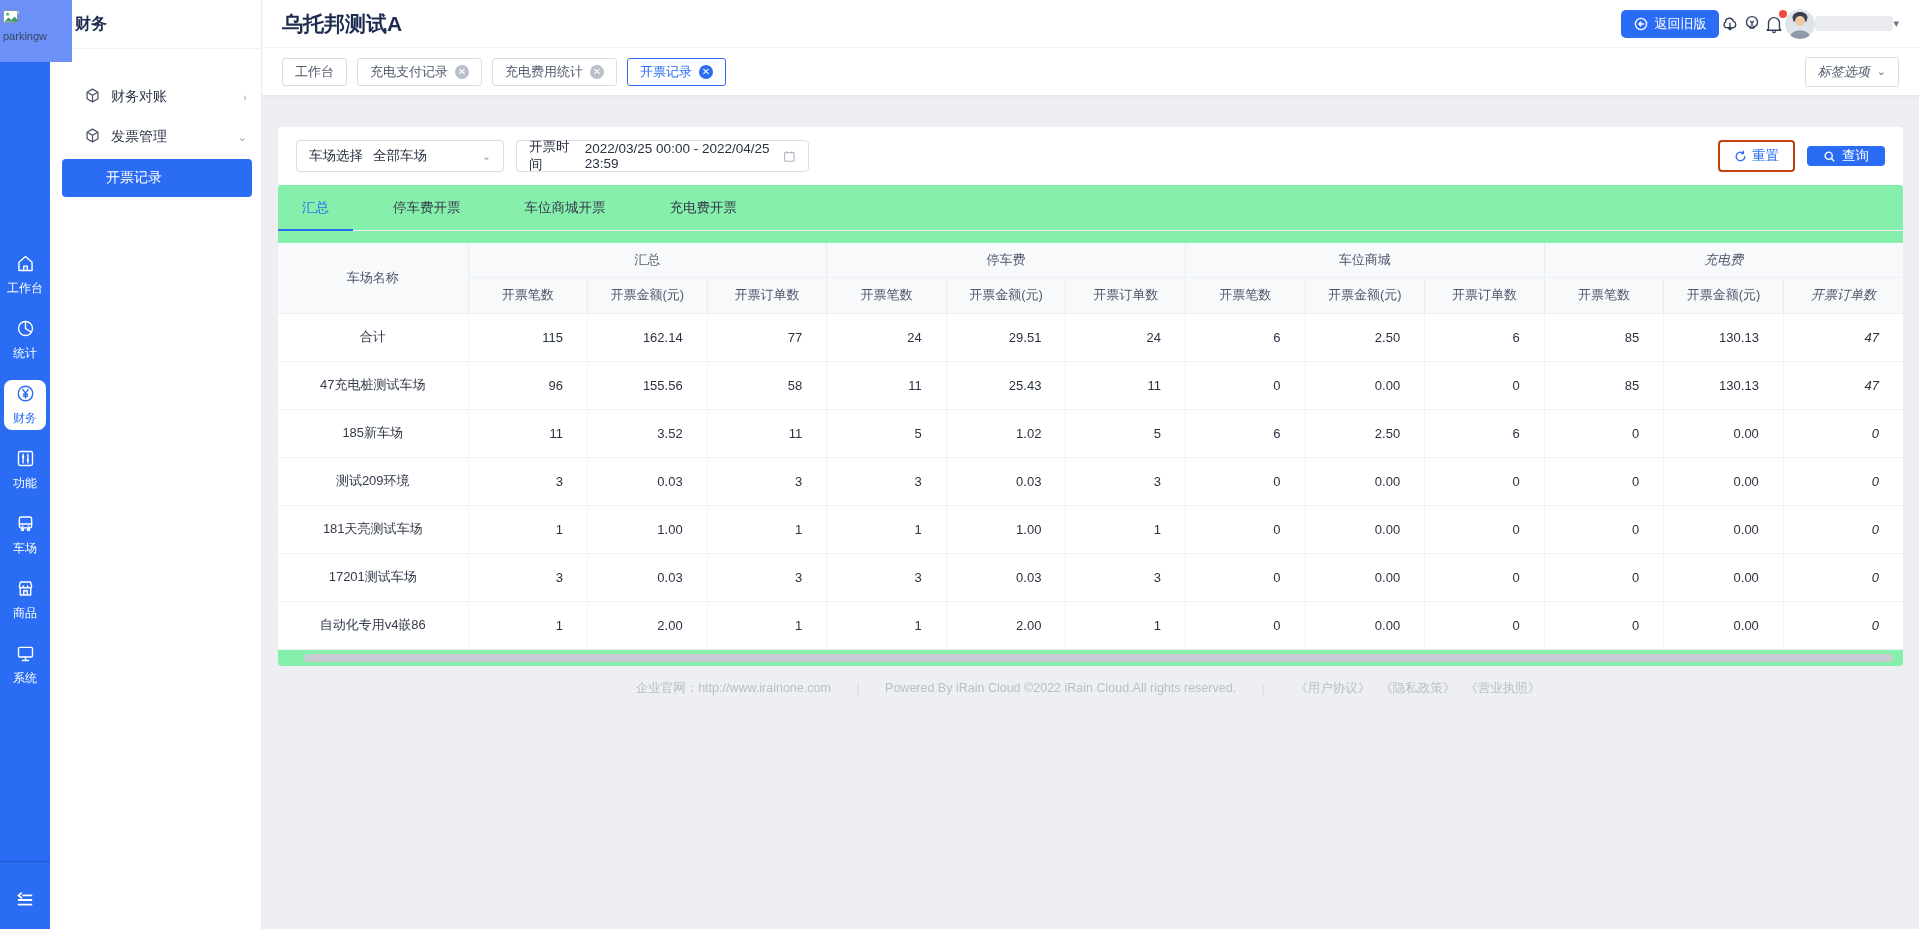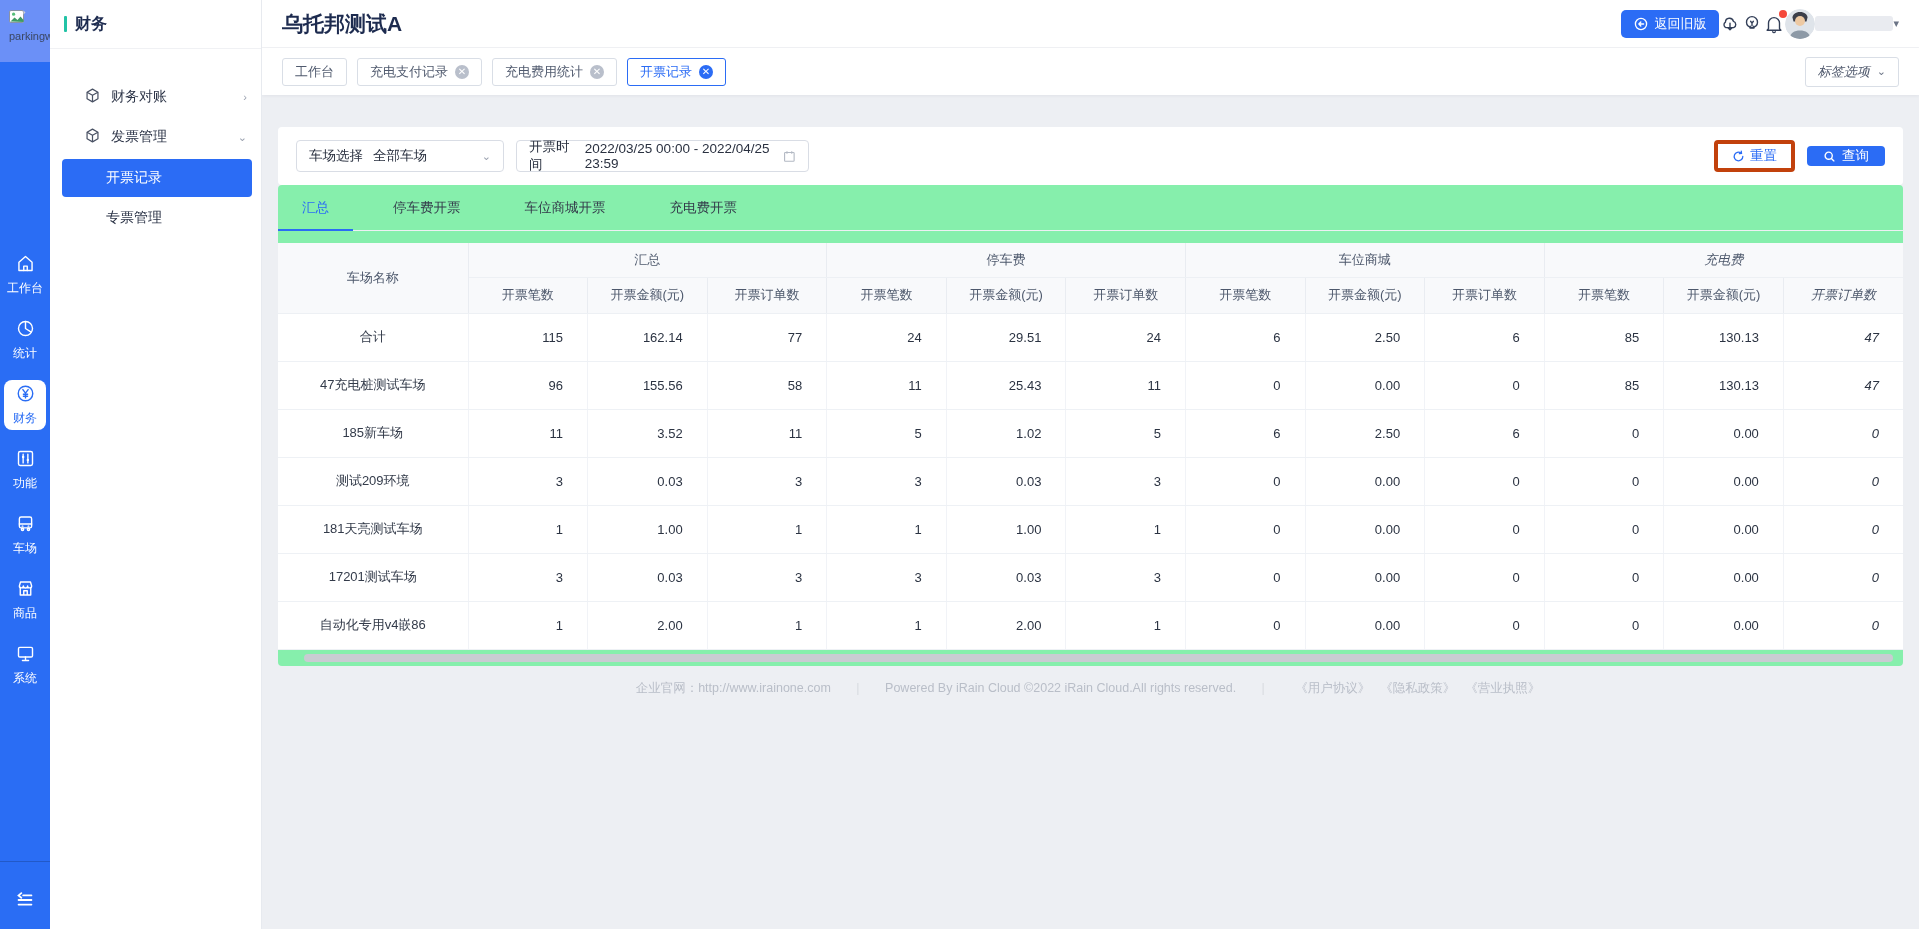--- a/index.html
+++ b/index.html
@@ -1,21 +1,21 @@
 <!DOCTYPE html>
 <html><head>
 <meta charset="utf-8">
 <style>
   * { margin:0; padding:0; box-sizing:border-box; }
   html,body { width:1919px; height:929px; overflow:hidden; }
   body { font-family:"Liberation Sans","DejaVu Sans",sans-serif; background:#edeff3; position:relative; color:#333; }
 
   
   .rail { position:absolute; left:0; top:0; bottom:0; width:50px; background:#2a6df4; z-index:30; }
-  .logo-box { width:50px; height:62px; background:#6b90f7; overflow:hidden; padding:10px 4px 0 9px; }
+  .logo-box { width:72px; height:62px; background:#6b90f7; overflow:hidden; padding:10px 4px 0 3px; }
   .logo-alt { color:#3b4763; font-size:11px; white-space:nowrap; display:block; margin-top:2px; }
   .rail-nav { position:absolute; top:250px; left:0; right:0; }
   .rail-item { height:50px; margin-bottom:15px; display:flex; flex-direction:column; align-items:center; justify-content:center; gap:3px; color:#fff; font-size:12px; cursor:pointer; }
   .rail-item svg { width:21px; height:21px; stroke:currentColor; fill:none; stroke-width:1.6; stroke-linecap:round; stroke-linejoin:round; }
   .rail-item.active { background:#fff; color:#2a6df4; border-radius:8px; margin-left:4px; margin-right:4px; }
   .rail-divider { position:absolute; bottom:67px; left:0; right:0; height:1px; background:rgba(0,0,0,.18); }
   .rail-collapse { position:absolute; bottom:18px; left:0; right:0; display:flex; justify-content:center; color:#fff; cursor:pointer; }
   .rail-collapse svg { width:22px; height:22px; stroke:#fff; stroke-width:2; fill:none; stroke-linecap:round; }
 
   
@@ -53,21 +53,21 @@
 
   
   .content { position:absolute; top:95px; left:0; right:0; bottom:0; background:#edeff3; padding:16px 16px 8px; overflow:hidden; }
   .filter-card { margin-top:16px; background:#fff; border-radius:4px; height:58px; display:flex; align-items:center; padding:0 18px; gap:12px; }
   .field { height:32px; border:1px solid #d9dde5; border-radius:4px; display:flex; align-items:center; padding:0 12px; font-size:13.5px; color:#2a3140; gap:10px; background:#fff; cursor:pointer; }
   .field-select { width:208px; }
   .field-select .chevron { margin-left:auto; color:#9aa1af; font-size:11px; }
   .field-date { width:293px; }
   .cal-icon { margin-left:auto; width:15px; height:15px; stroke:#b3b9c4; fill:none; stroke-width:1.4; }
   .filter-spacer { flex:1; }
-  .reset-btn { height:32px; border:4px solid #c2410c; color:#2b6cf5; background:#fff; border-radius:4px; font-size:13.5px; padding:0 14px; display:flex; align-items:center; gap:5px; cursor:pointer; font-family:inherit; }
+  .reset-btn { height:32px; border:2px solid #c2410c; color:#2b6cf5; background:#fff; border-radius:4px; font-size:13.5px; padding:0 14px; display:flex; align-items:center; gap:5px; cursor:pointer; font-family:inherit; }
   .query-btn { height:20px; border:none; background:#2b6cf5; color:#fff; border-radius:4px; font-size:13.5px; padding:0 16px; display:flex; align-items:center; gap:6px; cursor:pointer; font-family:inherit; }
   .reset-btn svg { width:13px; height:13px; stroke:#2b6cf5; fill:none; stroke-width:1.6; stroke-linecap:round; }
   .query-btn svg { width:13px; height:13px; stroke:#fff; fill:none; stroke-width:1.7; stroke-linecap:round; }
 
   .table-card { background:#86efac; border-radius:4px; padding-bottom:2px; }
   .view-tabs { display:flex; height:46px; border-bottom:1px solid #eef0f3; }
   .view-tab { padding:0 24px; margin-right:16px; line-height:45px; font-size:13.5px; color:#333b4a; position:relative; cursor:pointer; }
   .view-tab.active { color:#2b6cf5; }
   .view-tab.active::after { content:""; position:absolute; left:0; right:0; bottom:-1px; height:2px; background:#2b6cf5; }
 
@@ -180,21 +180,20 @@
       </div>
       <div class="menu-group">
         <span><svg viewBox="0 0 16 16">
             <path d="M8 1.2l5.8 3.3v7L8 14.8l-5.8-3.3v-7z"></path>
             <path d="M2.2 4.5L8 7.8l5.8-3.3M8 7.8v7"></path>
           </svg></span>
         <span>发票管理</span>
         <span class="chev">⌄</span>
       </div>
       <div class="menu-child active">开票记录</div>
-      <div class="menu-child">专票管理</div>
     </div>
 </div>
 
 <div class="main">
 
   <div class="header">
     <div class="page-title">乌托邦测试A</div>
     <div class="header-right">
       <button class="back-btn">
         <svg viewBox="0 0 16 16">

